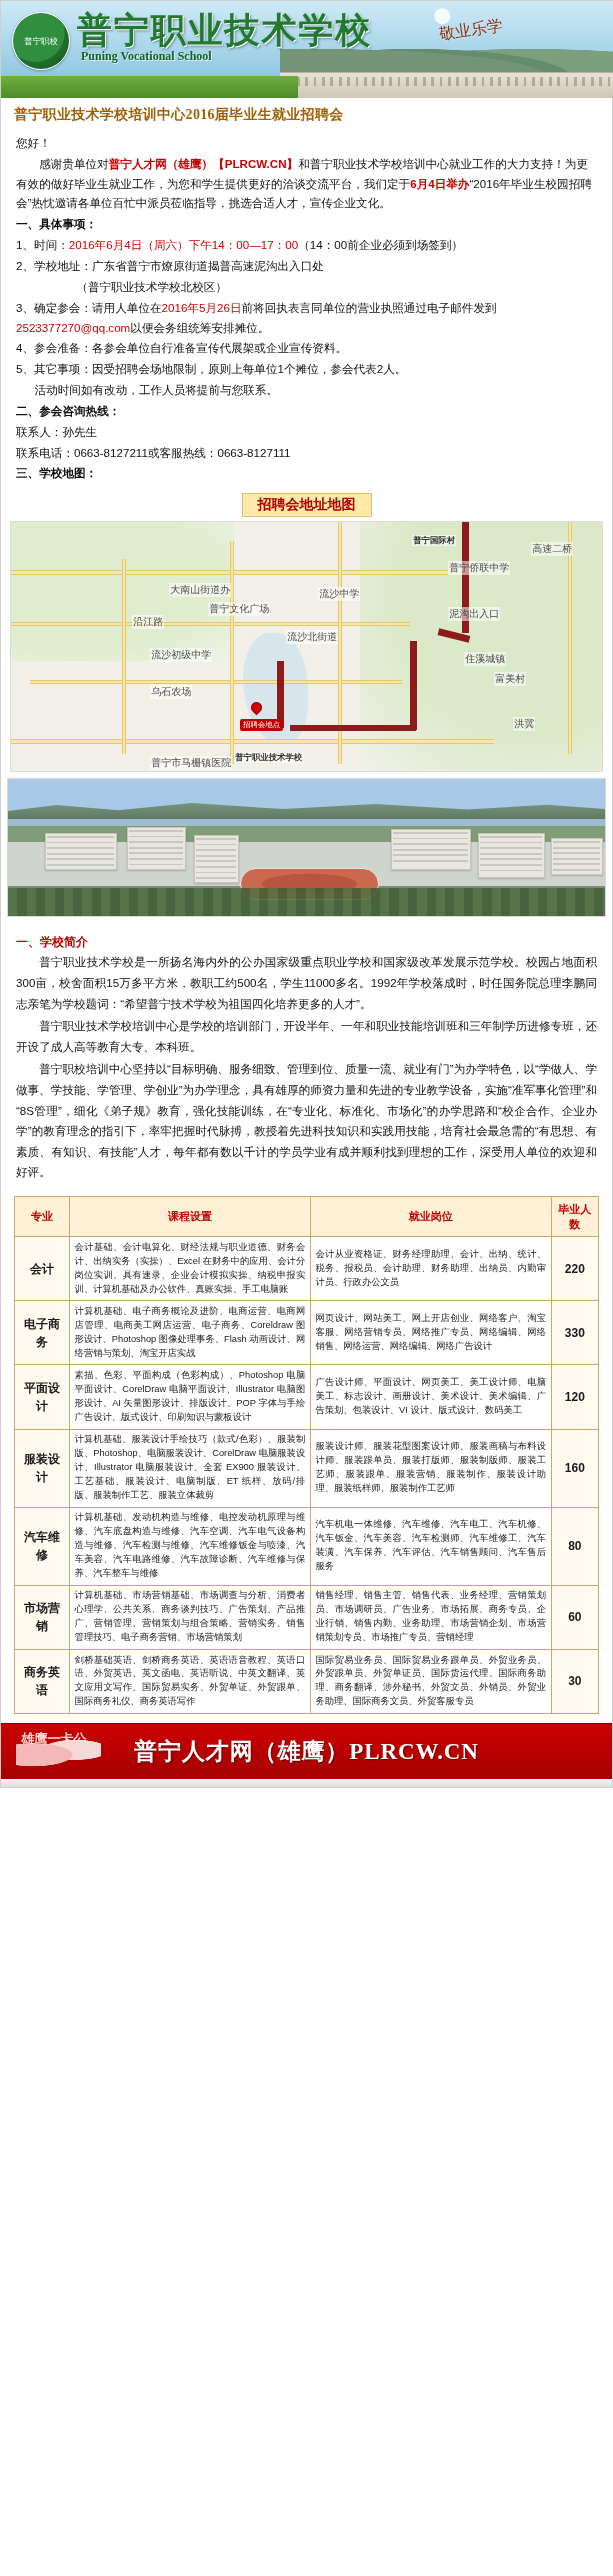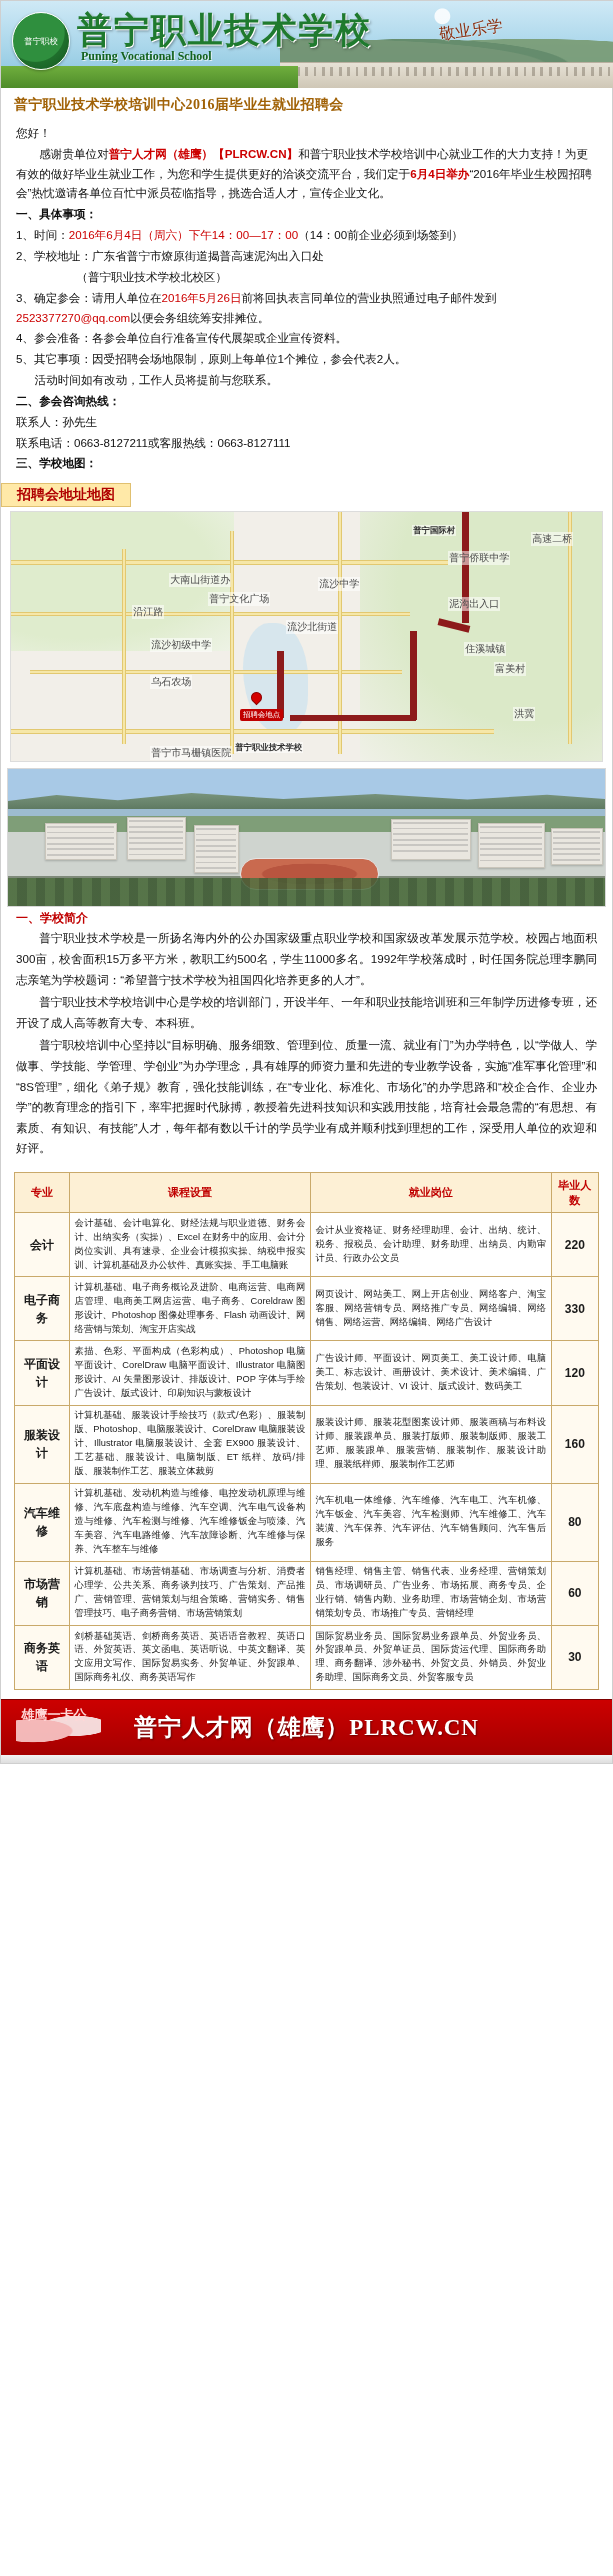--- a/index.html
+++ b/index.html
@@ -16,21 +16,21 @@
     width: 613px;
     position: relative;
     background: #ffffff;
     border: 0.9px solid #cfcfcf;
   }
 
   
   .masthead {
     position: relative;
     width: 613px;
-    height: 87px;
+    height: 97px;
     overflow: hidden;
     background: linear-gradient(180deg, #bfe2f2 0%, #9fd0e8 40%, #7fbcd8 100%);
   }
   .masthead .sky {
     position: absolute; left: 0; top: 0; width: 613px; height: 85px;
     background:
       radial-gradient(circle at 72% 18%, rgba(255,255,255,0.85) 0 7.4px, rgba(255,255,255,0) 8.4px),
       linear-gradient(180deg,#cfe9f6 0%, #a9d6ea 55%, #86c2dd 100%);
   }
   .masthead .hills {
@@ -109,21 +109,21 @@
     color: #111;
   }
   .content p { margin: 0 0 0.9px 0; }
   .indent { text-indent: 2em; }
   .red { color: #cc0000; text-align: center; }
   .bold { font-weight: bold; }
   .sec-head { font-weight: bold; margin-top: 1.9px; }
 
   
   .map-title {
-    text-align: left;
+    text-align: center;
     margin: 3.7px 0 1.9px 0;
   }
   .map-title span {
     display: inline-block;
     background: #ffe9a8;
     color: #b00000;
     font-weight: bold;
     font-size: 14px;
     padding: 1.9px 15px;
     border: 0.9px solid #e0c070;
@@ -202,21 +202,21 @@
     border: 1.9px solid #e4e4e4; border-radius: 16.7px;
   }
   .photo-band .tree-row {
     position: absolute; left: 0; bottom: 0; width: 613px; height: 28px;
     background: repeating-linear-gradient(90deg, #4f7040 0 9.3px, #3f5c34 9.3px 18.6px);
     opacity: .85;
   }
 
   
   .intro-head {
-    padding: 3px 15px 0 15px;
+    padding: 17px 15px 0 15px;
     color: #c00000; font-weight: bold; font-size: 12px;
   }
   .intro {
     padding: 1.9px 15px 7.4px 15px;
     font-size: 11.6px; line-height: 1.78; color: #111; text-align: justify;
   }
   .intro p { margin: 0 0 1.9px 0; text-indent: 2em; }
 
   
   .table-wrap { padding: 3.7px 13px 9.3px 13px; }

